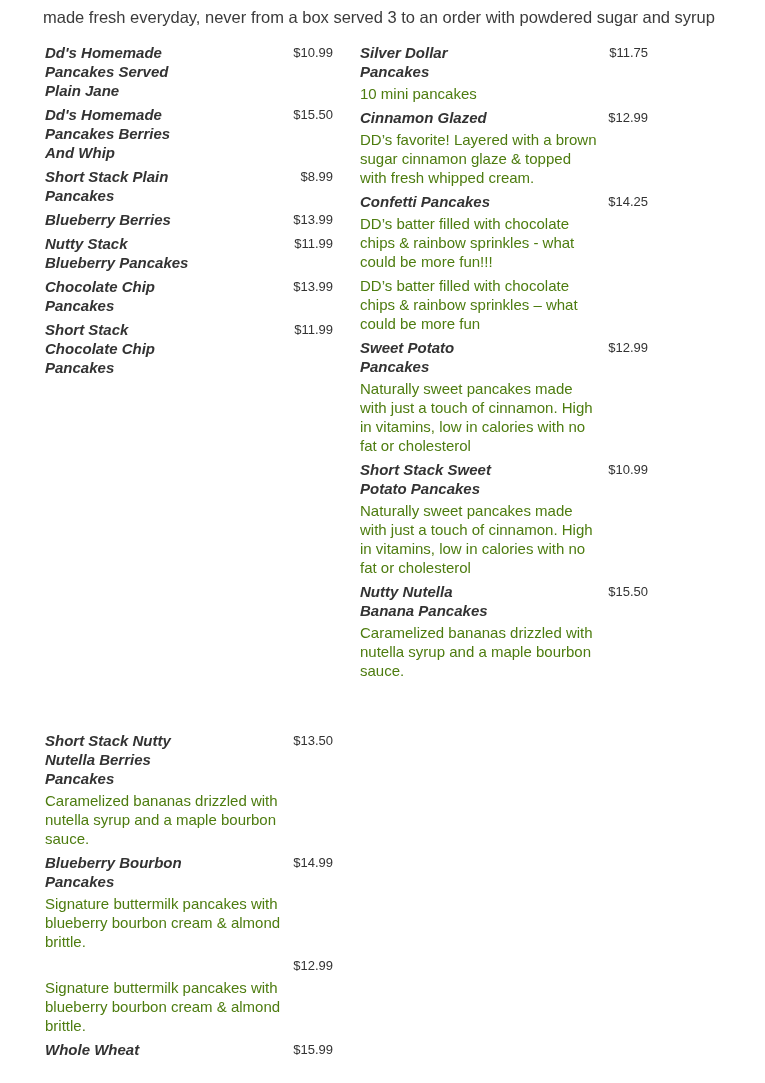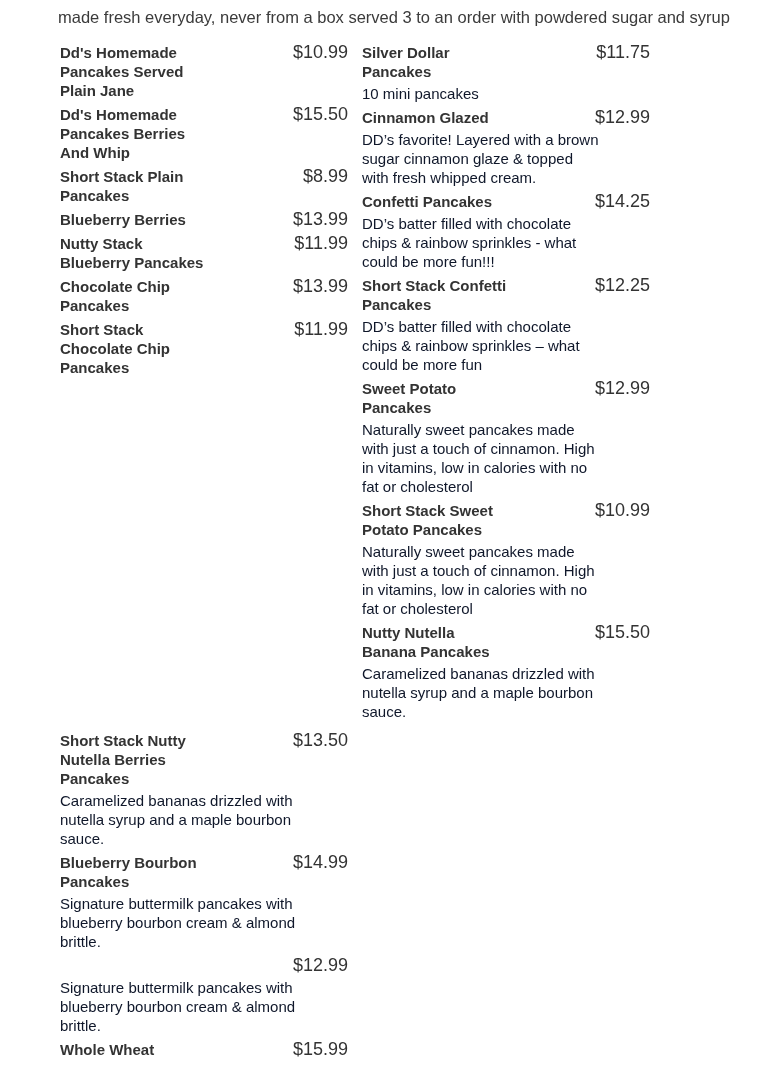--- a/index.html
+++ b/index.html
@@ -4,71 +4,72 @@
 <style>
   * { margin: 0; padding: 0; box-sizing: border-box; }
   html, body {
     width: 765px;
     height: 1083px;
     overflow: hidden;
     background: #ffffff;
     font-family: "Liberation Sans", sans-serif;
   }
   .page {
-    padding: 7px 0 0 60px;
+    padding: 7px 0 0 45px;
     width: 765px;
     height: 1083px;
     overflow: hidden;
   }
   .intro {
     font-size: 16.5px;
     line-height: 20px;
     color: #3b3b3b;
     margin-left: -2px;
     margin-bottom: 16px;
     white-space: nowrap;
   }
   .columns {
     display: flex;
     align-items: flex-start;
   }
   .col {
     width: 288px;
   }
   .col + .col {
-    margin-left: 14px;
+    margin-left: 27px;
   }
   .menu-item {
     margin-bottom: 5px;
   }
   .item-row {
     display: flex;
     align-items: flex-start;
   }
   .item-name {
     width: 148px;
     font-size: 15px;
     line-height: 19px;
     font-weight: 700;
     color: #333333;
+    font-style: italic;
   }
   .item-price {
     flex: 1;
     text-align: right;
-    font-size: 18px;
+    font-size: 13px;
     line-height: 19px;
     color: #333333;
     white-space: nowrap;
   }
   .item-desc {
     width: 238px;
     margin-top: 3px;
     font-size: 15px;
     line-height: 19px;
-    color: #0f172a;
+    color: #4d7c0f;
   }
   .spacer {
     height: 349px;
   }
 </style>
 </head>
 <body>
 
 <div class="page">
 
@@ -190,24 +191,20 @@
 
           <div class="menu-item">
             <div class="item-row">
               <div class="item-name">Confetti Pancakes</div>
               <div class="item-price">$14.25</div>
             </div>
             <div class="item-desc">DD’s batter filled with chocolate chips &amp; rainbow sprinkles - what could be more fun!!!</div>
           </div>
 
           <div class="menu-item">
-            <div class="item-row">
-              <div class="item-name">Short Stack Confetti Pancakes</div>
-              <div class="item-price">$12.25</div>
-            </div>
             <div class="item-desc">DD’s batter filled with chocolate chips &amp; rainbow sprinkles – what could be more fun</div>
           </div>
 
           <div class="menu-item">
             <div class="item-row">
               <div class="item-name">Sweet Potato Pancakes</div>
               <div class="item-price">$12.99</div>
             </div>
             <div class="item-desc">Naturally sweet pancakes made with just a touch of cinnamon. High in vitamins, low in calories with no fat or cholesterol</div>
           </div>

